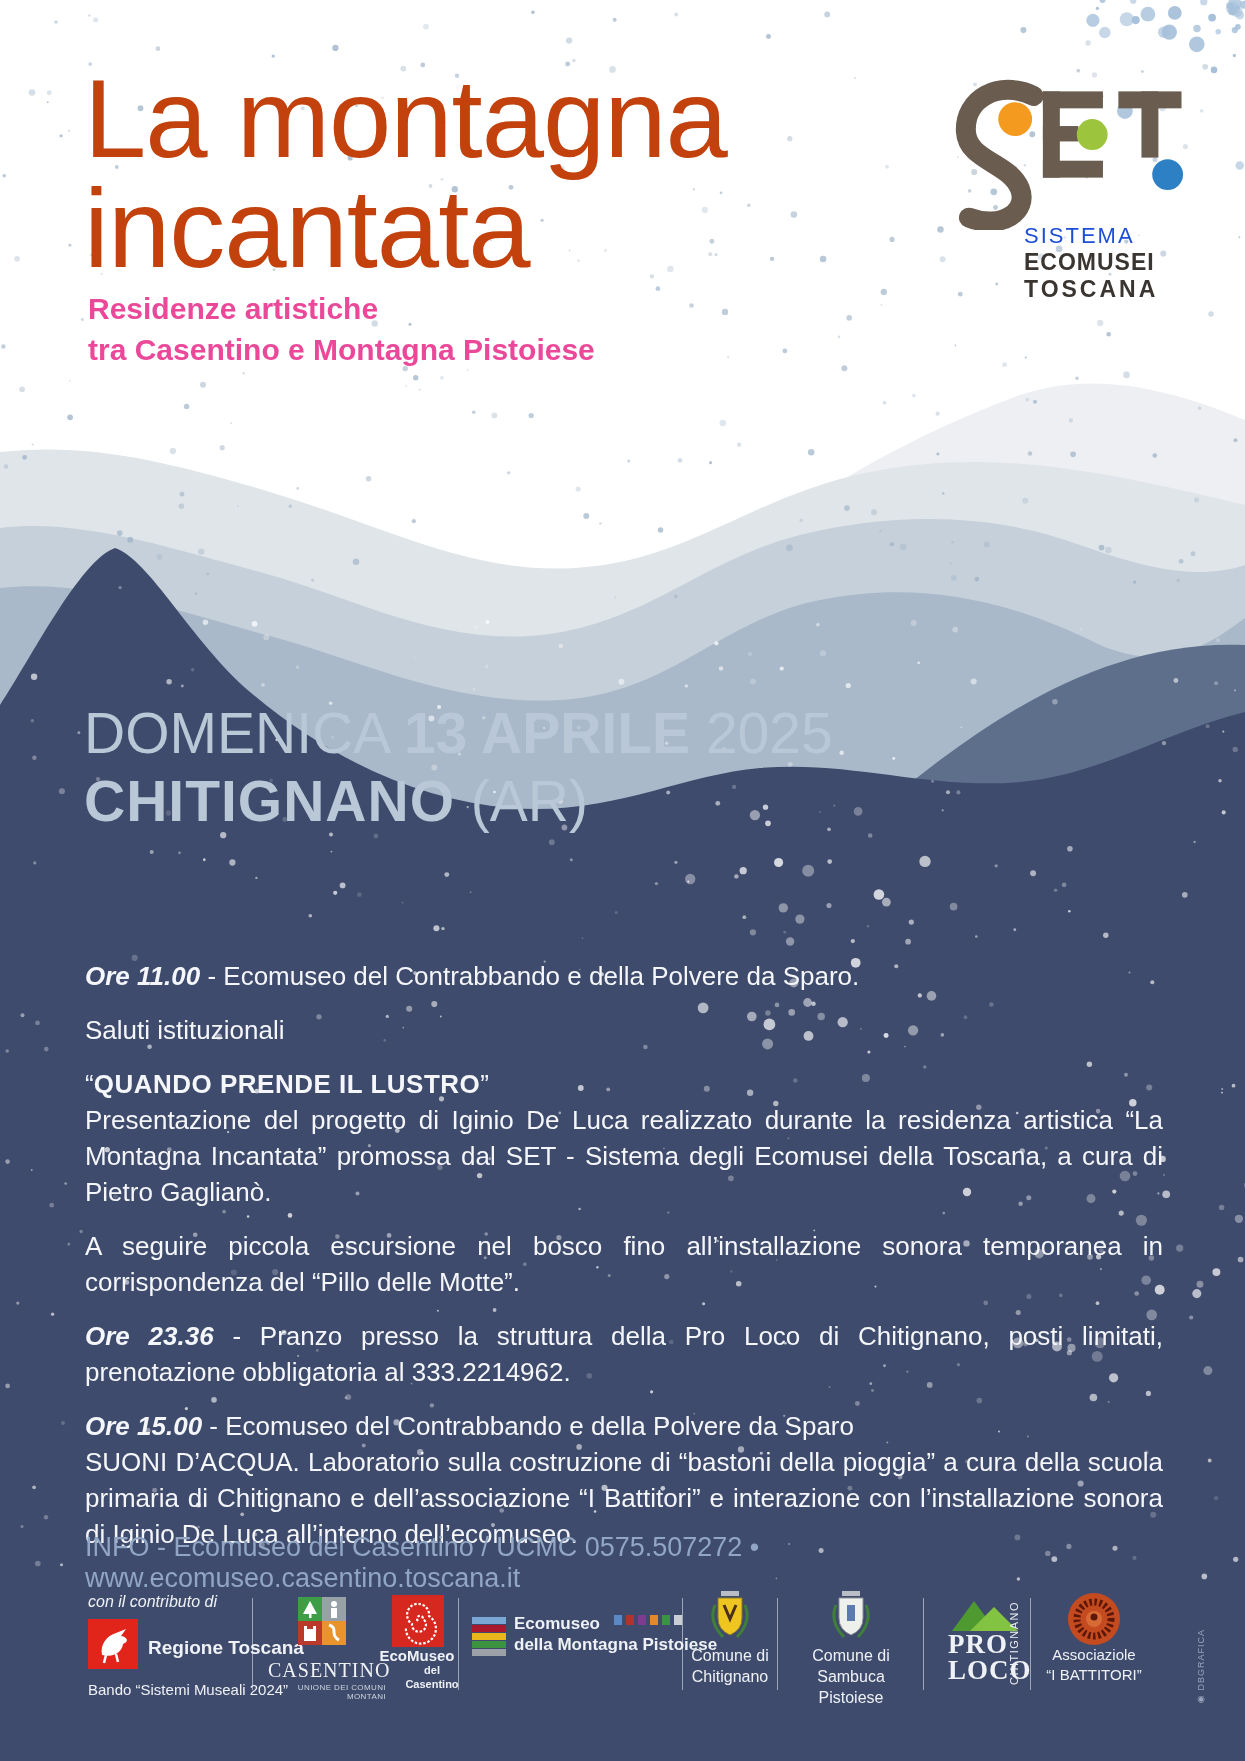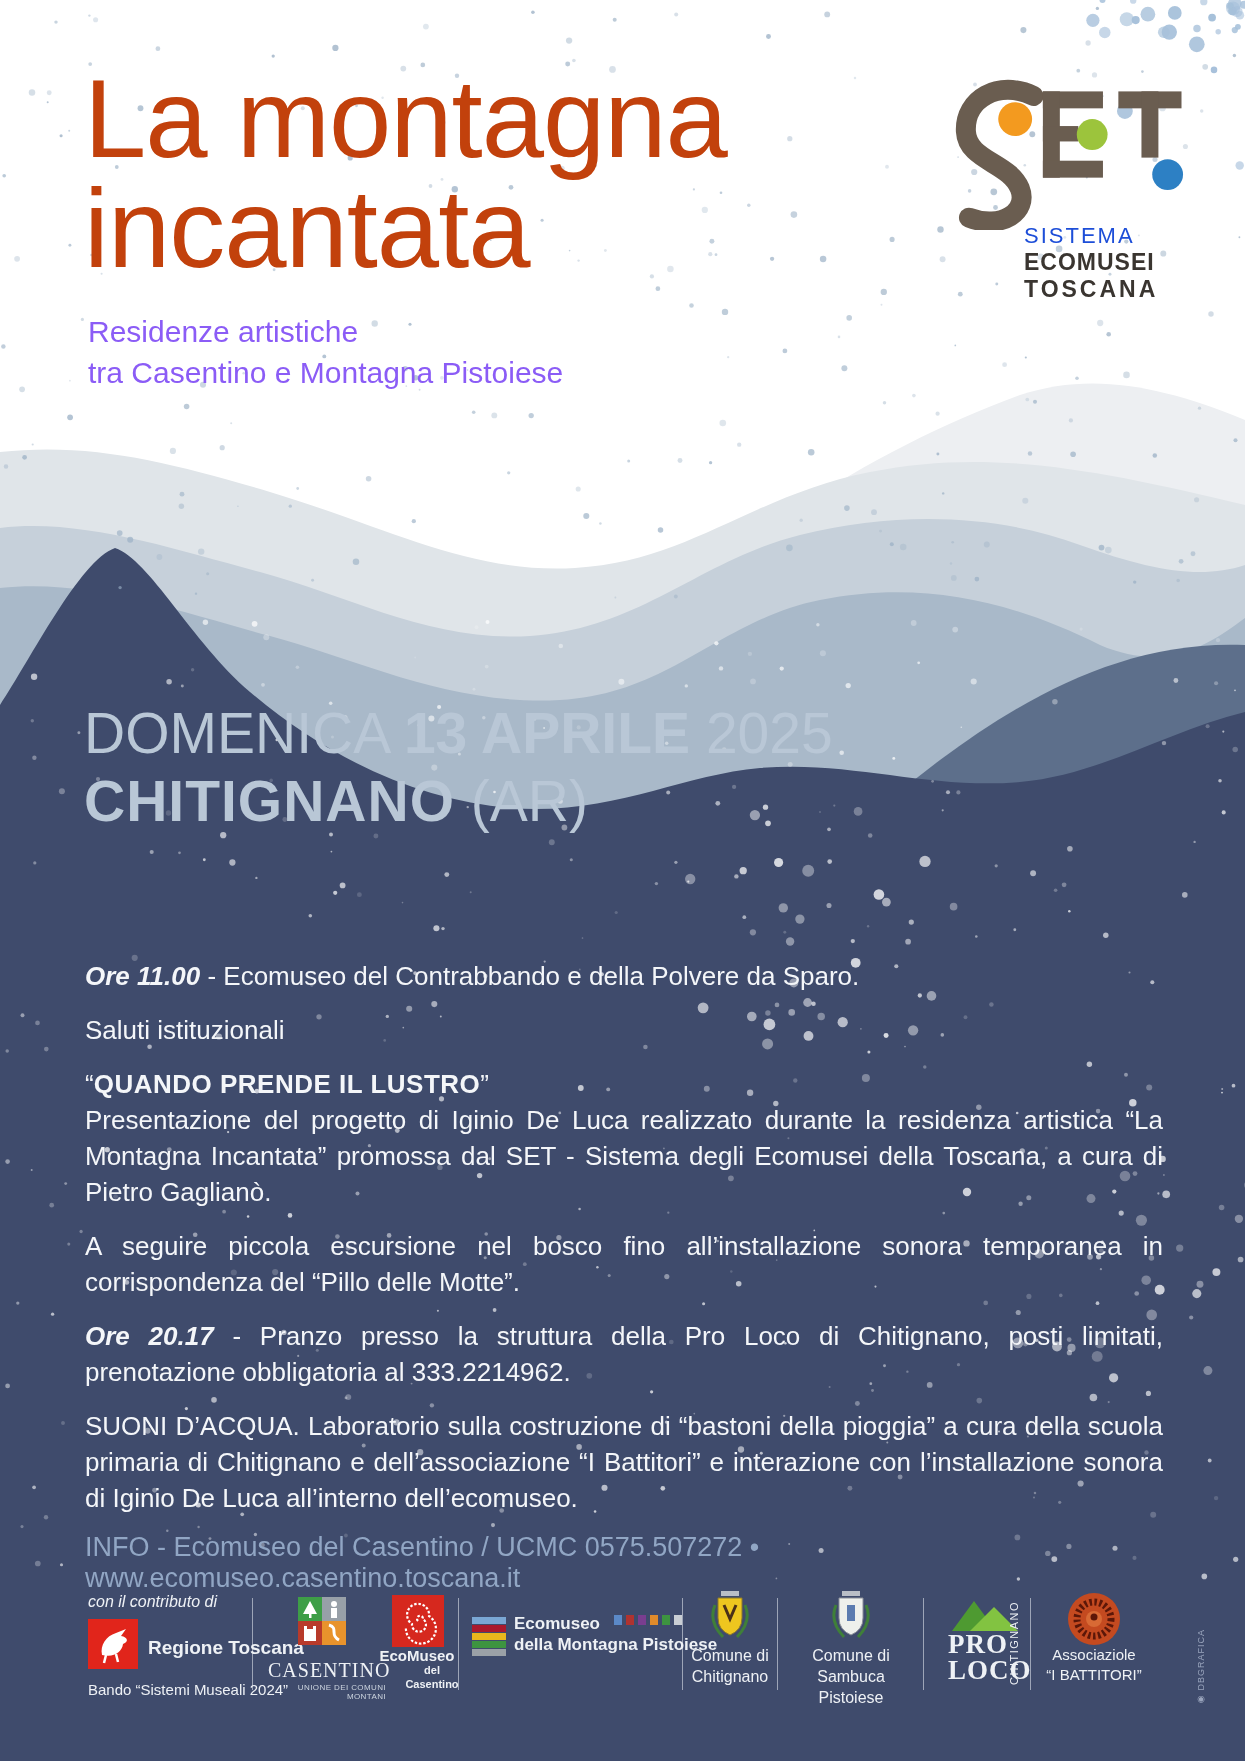--- a/index.html
+++ b/index.html
@@ -6,21 +6,21 @@
   #poster{
     position:relative;width:1245px;height:1761px;overflow:hidden;background:#ffffff;
     font-family:"Liberation Sans", sans-serif;
   }
   #bg,#deco-dots{position:absolute;left:0;top:0;width:1245px;height:1761px;}
   #bg{z-index:0;} #deco-dots{z-index:1;}
   .layer{position:absolute;z-index:2;}
 
   
   .title{left:84px;top:64px;font-size:112px;line-height:110px;color:#c2410c;letter-spacing:-1px;}
-  .subtitle{left:88px;top:311px;font-size:30px;line-height:41px;color:#8b5cf6;}
+  .subtitle{left:88px;top:288px;font-size:30px;line-height:41px;color:#ec4899;font-weight:bold;}
 
   
   .setlogo{left:935px;top:76px;width:262px;}
   .setlogo svg{display:block;}
   .setwords{position:absolute;left:1024px;top:225px;z-index:2;line-height:1;}
   .setwords .w1{font-size:22px;color:#1d4ed8;letter-spacing:2px;}
   .setwords .w2{font-size:23px;font-weight:bold;color:#3a3530;letter-spacing:1px;margin-top:4px;}
   .setwords .w3{font-size:23px;font-weight:bold;color:#3a3530;letter-spacing:3px;margin-top:4px;}
 
   
@@ -785,24 +785,25 @@
       <span>Saluti istituzionali</span>
     </p>
     <p>
       <span class="hline"><span class="hq">“</span><span class="ht">QUANDO PRENDE IL LUSTRO</span><span class="hq">”</span></span>
       <span>Presentazione del progetto di Iginio De Luca realizzato durante la residenza artistica “La Montagna Incantata” promossa dal SET - Sistema degli Ecomusei della Toscana, a cura di Pietro Gaglianò.</span>
     </p>
     <p>
       <span>A seguire piccola escursione nel bosco fino all’installazione sonora temporanea in corrispondenza del “Pillo delle Motte”.</span>
     </p>
     <p>
-      <span class="ti">Ore 20.17</span>
+      <span class="ti">Ore 23.36</span>
       <span>- Pranzo presso la struttura della Pro Loco di Chitignano, posti limitati, prenotazione obbligatoria al 333.2214962.</span>
     </p>
     <p>
+      <span class="hline"><span class="ti">Ore 15.00</span> <span>- Ecomuseo del Contrabbando e della Polvere da Sparo</span></span>
       <span>SUONI D’ACQUA. Laboratorio sulla costruzione di “bastoni della pioggia” a cura della scuola primaria di Chitignano e dell’associazione “I Battitori” e interazione con l’installazione sonora di Iginio De Luca all’interno dell’ecomuseo.</span>
     </p>
   </div>
 
   <div class="layer info">INFO - Ecomuseo del Casentino / UCMC 0575.507272 • www.ecomuseo.casentino.toscana.it</div>
 
   <div class="layer footer">
     <div class="fdiv" style="left:252px"></div>
     <div class="fdiv" style="left:458px"></div>
     <div class="fdiv" style="left:682px"></div>

